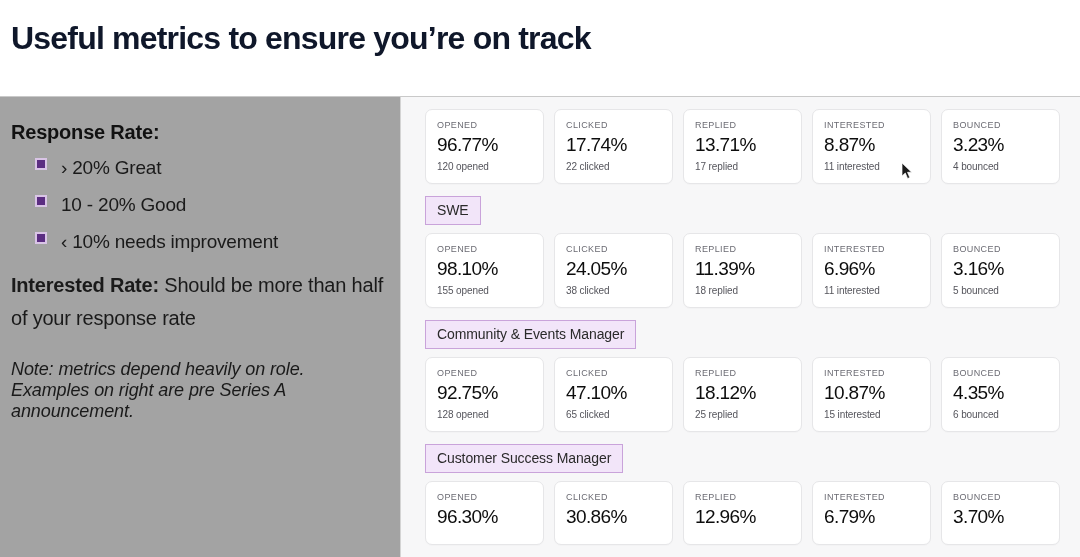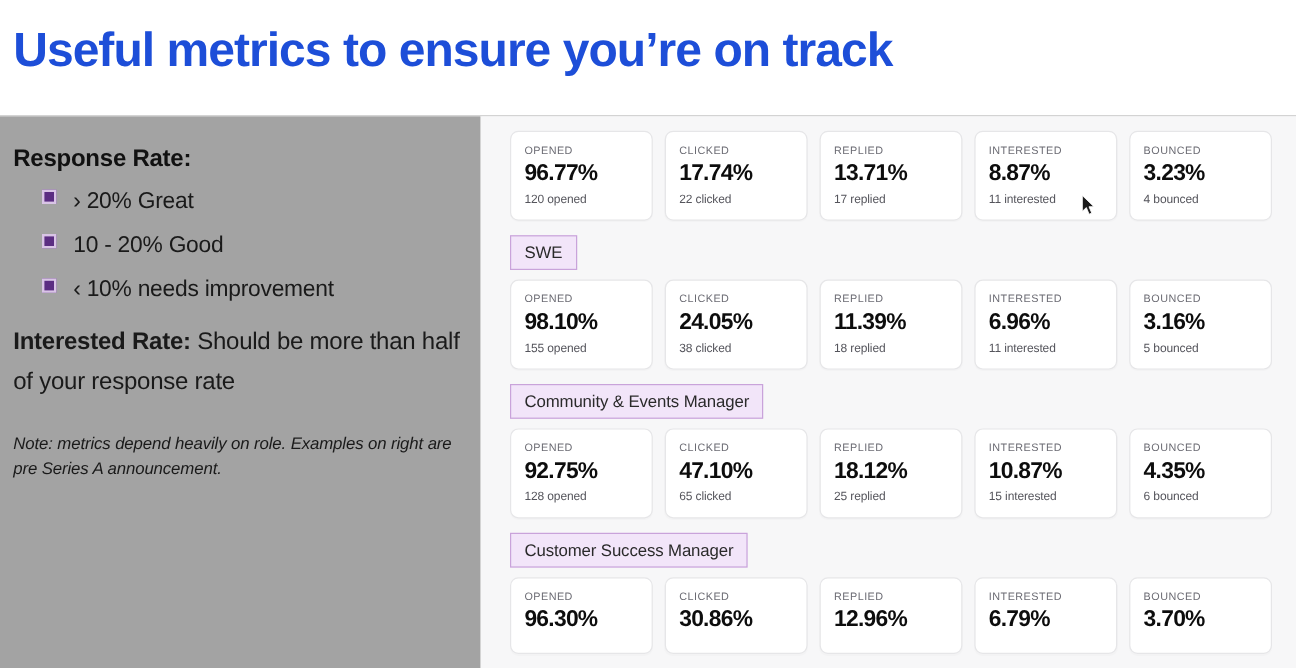--- a/index.html
+++ b/index.html
@@ -12,22 +12,22 @@
   }
   .page { position: relative; width: 1080px; height: 557px; }
 
   
   .title-bar {
     position: absolute; left: 0; top: 0; width: 1080px; height: 97px;
     background: #ffffff;
   }
   .page-title {
     position: absolute; left: 11px; top: 20px;
-    font-size: 40px; font-weight: 700; letter-spacing: -0.8px;
-    color: #1d4ed8; white-space: nowrap;
+    font-size: 32px; font-weight: 700; letter-spacing: -0.8px;
+    color: #0f172a; white-space: nowrap;
   }
   .hrule {
     position: absolute; left: 0; top: 96px; width: 1080px; height: 1px;
     background: #c9c9c9;
   }
 
   
   .left-pane {
     position: absolute; left: 0; top: 97px; width: 400px; height: 460px;
     background: #a3a3a3; padding: 24px 14px 0 11px;
@@ -49,21 +49,21 @@
   .sq {
     width: 12px; height: 12px; flex: 0 0 12px;
     background: #5b2d82; border: 2px solid #d9c4e6;
   }
   .para {
     font-size: 20px; line-height: 33px; color: #1a1a1a;
     letter-spacing: -0.2px; margin-top: 14px;
   }
   .para b { font-weight: 700; }
   .note {
-    margin-top: 24px; font-size: 14px; line-height: 21px;
+    margin-top: 24px; font-size: 18px; line-height: 21px;
     font-style: italic; color: #1a1a1a; letter-spacing: -0.1px;
   }
 
   
   .right-pane {
     position: absolute; left: 401px; top: 97px; width: 679px; height: 460px;
     background: #f7f7f8; padding: 12px 20px 0 24px; overflow: hidden;
   }
   .role-group { margin-bottom: 12px; }
   .role-badge {
@@ -77,21 +77,21 @@
     flex: 1 1 0; background: #ffffff;
     border: 1px solid #e6e6e8; border-radius: 7px;
     padding: 10px 11px 11px 11px; min-width: 0;
     box-shadow: 0 1px 1px rgba(0,0,0,0.02);
   }
   .stat-label {
     font-size: 9px; letter-spacing: 0.4px; color: #6b6b73;
     text-transform: uppercase; font-weight: 400; margin-bottom: 5px;
   }
   .stat-value {
-    font-size: 19px; font-weight: 700; color: #0d0d0d;
+    font-size: 19px; font-weight: 400; color: #0d0d0d;
     letter-spacing: -0.6px; margin-bottom: 7px; line-height: 1;
   }
   .stat-sub { font-size: 10px; color: #55555c; letter-spacing: -0.1px; }
 
   
   .cursor { position: absolute; left: 902px; top: 163px; width: 12px; height: 18px; }
 </style>
 </head>
 <body>
 

